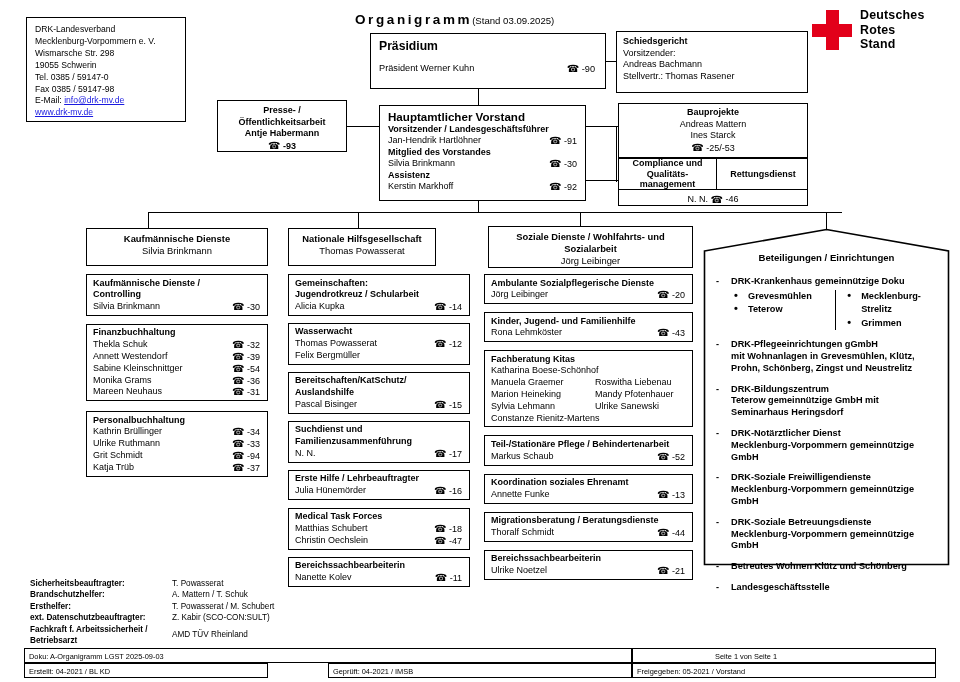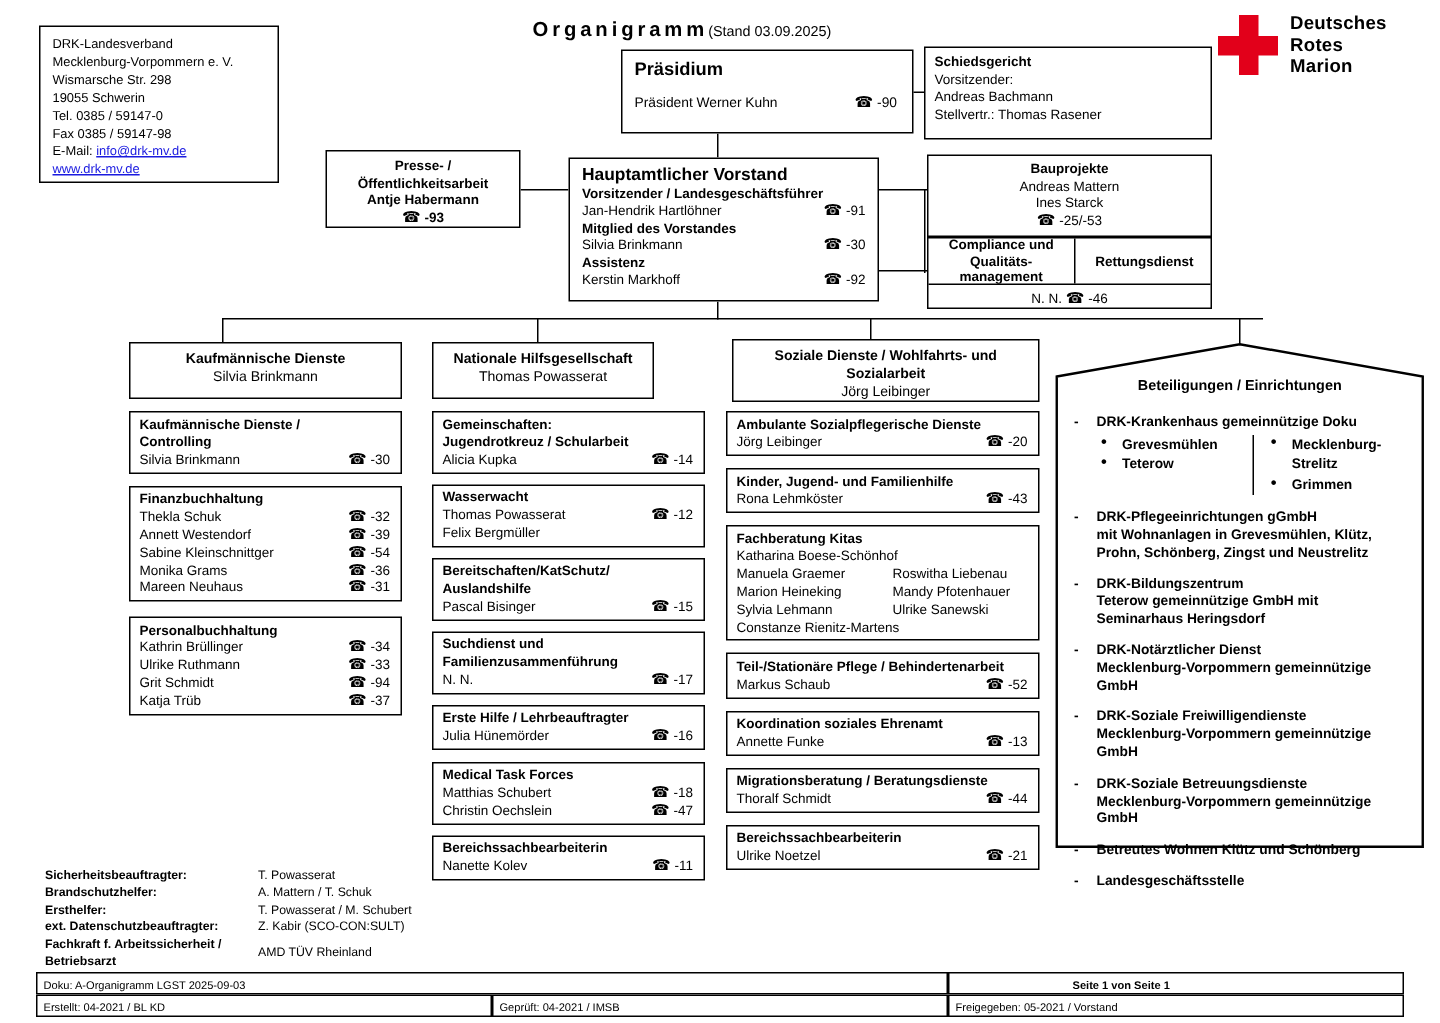--- a/index.html
+++ b/index.html
@@ -57,21 +57,21 @@
     letter-spacing:.2px;
   }
 
   
   .bx-title{font-weight:bold;}
   .row{position:relative;white-space:nowrap;}
   .tel{position:absolute;right:0;top:0;white-space:nowrap;}
   .ph{font-family:"DejaVu Sans",sans-serif;font-size:10px;}
 
   
-  #praesidium{left:370px;top:33px;width:195px;height:56px;padding:5px 8px;margin-left:44px;}
+  #praesidium{left:370px;top:33px;width:236px;height:56px;padding:5px 8px;}
   #praesidium .h{font-size:12.2px;font-weight:bold;line-height:15px;}
   #praesidium .r{font-size:9.2px;margin-top:9px;}
   #praesidium .r .tel{right:2px;}
 
   
   #schied{left:616px;top:31px;width:192px;height:62px;padding:4px 6px;
           font-size:9px;line-height:11.6px;}
 
   
   #presse{left:217px;top:100px;width:130px;height:52px;padding:4px 4px;
@@ -191,21 +191,21 @@
   </div>
 
   <div class="abs" id="logo">
     <div class="cross">
         <i class="h"></i>
         <i class="v"></i>
       </div>
     <div class="txt">
       <div>Deutsches</div>
       <div>Rotes</div>
-      <div>Marion</div>
+      <div>Stand</div>
     </div>
   </div>
 
   <div class="box" id="praesidium">
     <div class="h">Präsidium</div>
     <div class="r row">
       <span>Präsident Werner Kuhn</span>
       <span class="tel"><span class="ph">☎</span> <span>-90</span></span>
     </div>
   </div>
@@ -435,19 +435,19 @@
   <div class="abs" id="legend">
       <div class="lr"><span class="lk">Sicherheitsbeauftragter:</span><span class="lv">T. Powasserat</span></div>
       <div class="lr"><span class="lk">Brandschutzhelfer:</span><span class="lv">A. Mattern / T. Schuk</span></div>
       <div class="lr"><span class="lk">Ersthelfer:</span><span class="lv">T. Powasserat / M. Schubert</span></div>
       <div class="lr"><span class="lk">ext. Datenschutzbeauftragter:</span><span class="lv">Z. Kabir (SCO-CON:SULT)</span></div>
       <div class="lr" style="min-height:22.8px;"><span class="lk">Fachkraft f. Arbeitssicherheit /<br>Betriebsarzt</span><span class="lv2">AMD TÜV Rheinland</span></div>
     </div>
 
   <div id="footer">
     <div class="fc r1" style="left:0;width:608px;">Doku: A-Organigramm LGST 2025-09-03</div>
-    <div class="fc r1" style="left:608px;width:304px;padding-left:82px;font-weight:bold;">Seite 1 von Seite 1</div>
-    <div class="fc r2" style="left:0;width:304px;">Erstellt: 04-2021 / BL KD</div>
+    <div class="fc r1" style="left:608px;width:304px;padding-left:82px;">Seite 1 von Seite 1</div>
+    <div class="fc r2" style="left:0;width:244px;">Erstellt: 04-2021 / BL KD</div>
     <div class="fc r2" style="left:304px;width:304px;">Geprüft: 04-2021 / IMSB</div>
     <div class="fc r2" style="left:608px;width:304px;">Freigegeben: 05-2021 / Vorstand</div>
   </div>
 
 </div>
 
 </body></html>

